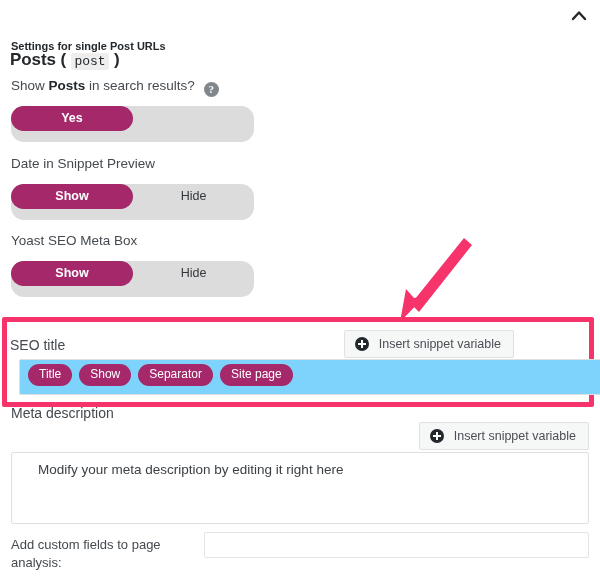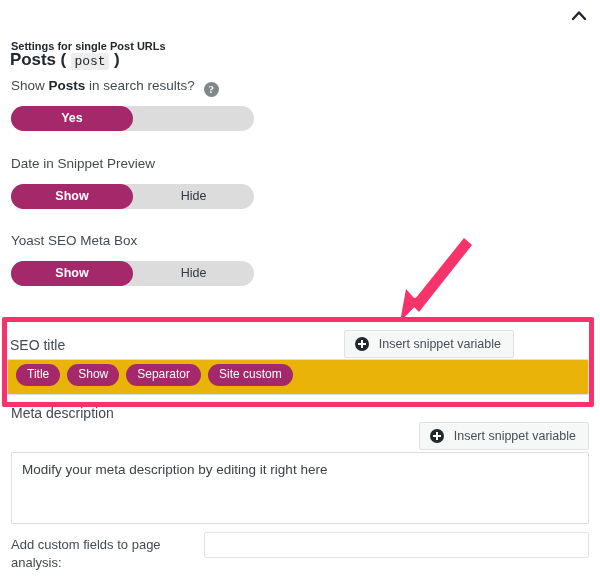--- a/index.html
+++ b/index.html
@@ -83,21 +83,21 @@
     line-height: 15px;
     text-align: center;
     font-family: "Liberation Serif", serif;
     cursor: pointer;
   }
 
   
   .toggle {
     position: absolute;
     width: 243px;
-    height: 25px;
+    height: 36px;
     background: #dcdcdc;
     border-radius: 13px;
     box-sizing: border-box;
   }
   .toggle-opt {
     position: absolute;
     top: 0;
     height: 25px;
     line-height: 25px;
     text-align: center;
@@ -136,23 +136,23 @@
     height: 80px;
   }
   .seo-title-label {
     position: absolute;
     left: 3px; top: 15px;
     font-size: 14px;
     color: #444a4f;
   }
   .title-field {
     position: absolute;
-    left: 0; top: 37px;
+    left: 12px; top: 37px;
     width: 582px; height: 36px;
-    background: #eab308;
+    background: #7dd3fc;
     border: 1px solid #dfdfdf;
     border-radius: 2px;
     box-sizing: border-box;
   }
   .chips {
     position: absolute;
     left: 8px; top: 4px;
     display: flex;
     gap: 7px;
   }
@@ -212,21 +212,21 @@
     position: absolute;
     left: 11px; top: 452px;
     width: 578px; height: 72px;
     border: 1px solid #dfdfdf;
     background: #ffffff;
     box-sizing: border-box;
     border-radius: 2px;
     font-family: "Liberation Sans", sans-serif;
     font-size: 13.5px;
     color: #3c4146;
-    padding: 9px 10px;
+    padding: 9px 26px;
     resize: none;
     outline: none;
   }
 
   
   .cf-label {
     position: absolute;
     left: 11px; top: 536px;
     width: 170px;
     font-size: 13px;
@@ -310,21 +310,21 @@
   <div class="snippet-btn" style="right:0; top:8px;">
     <span class="plus-icon"></span>
     <span>Insert snippet variable</span>
   </div>
 
   <div class="title-field">
     <div class="chips">
       <span class="chip">Title</span>
       <span class="chip">Show</span>
       <span class="chip">Separator</span>
-      <span class="chip">Site custom</span>
+      <span class="chip">Site page</span>
     </div>
   </div>
 </div>
 
 <div class="meta-label">Meta description</div>
 
 <div class="snippet-btn" style="right:11px; top:422px;">
   <span class="plus-icon"></span>
   <span>Insert snippet variable</span>
 </div>

